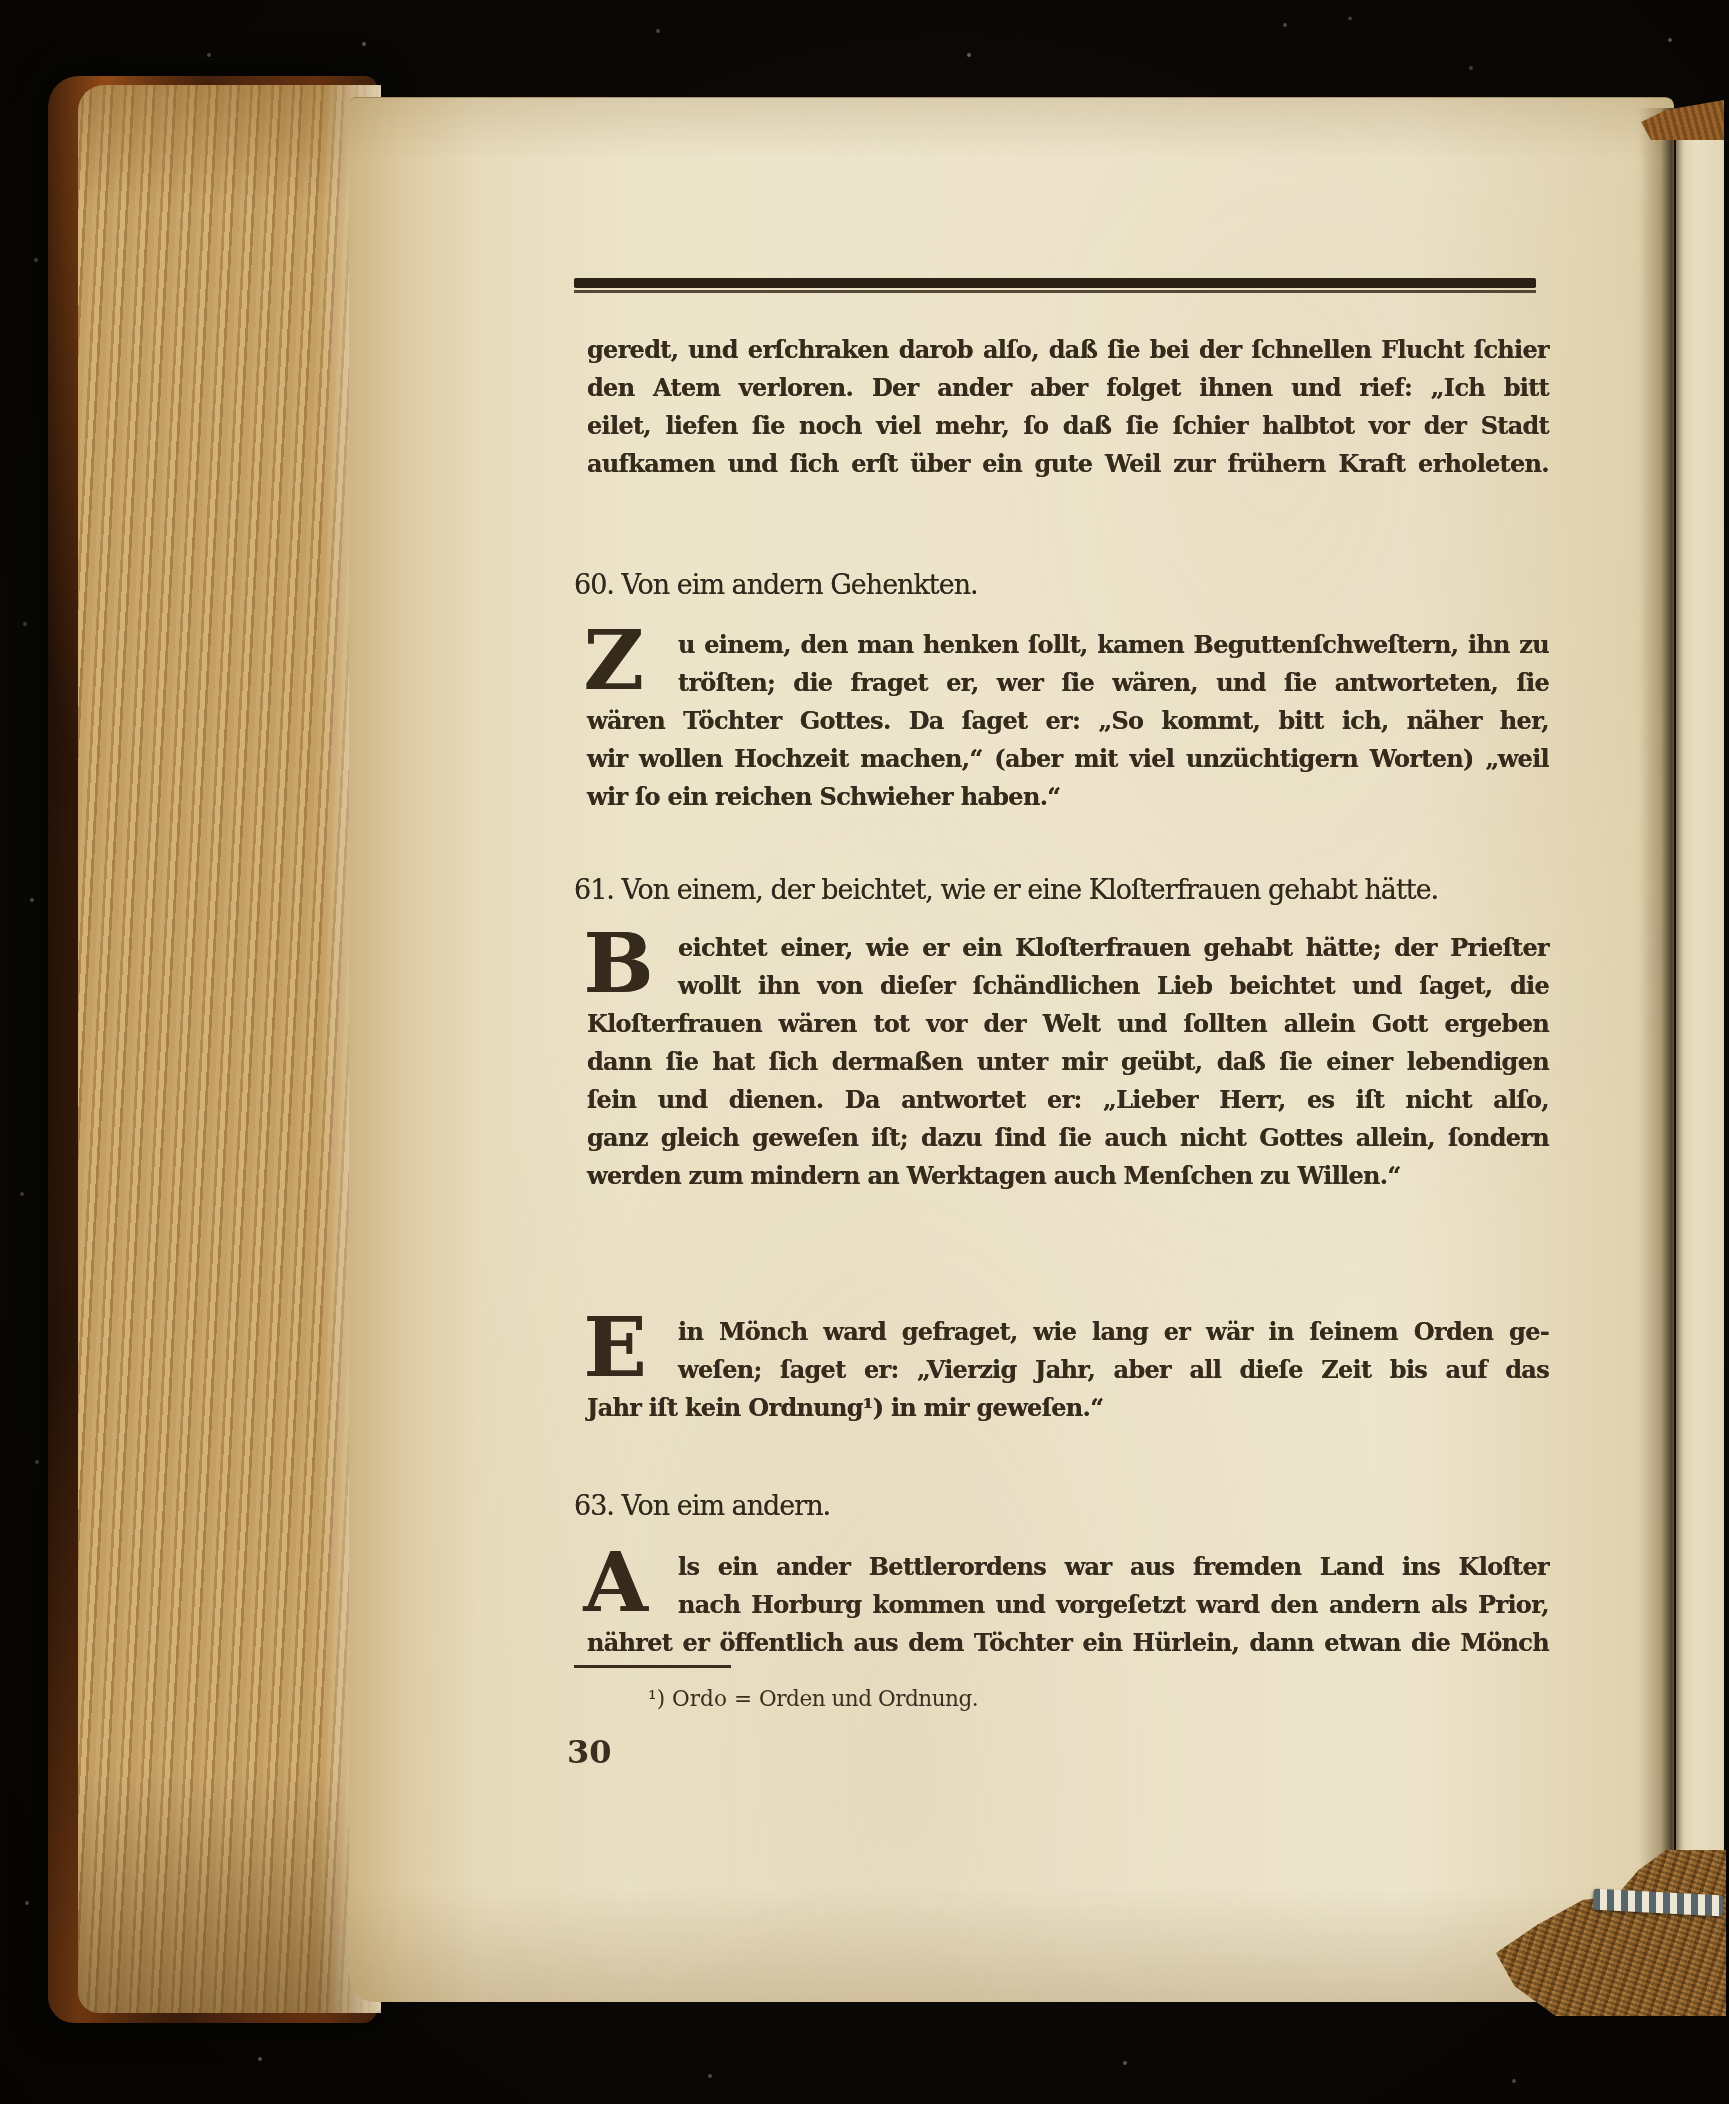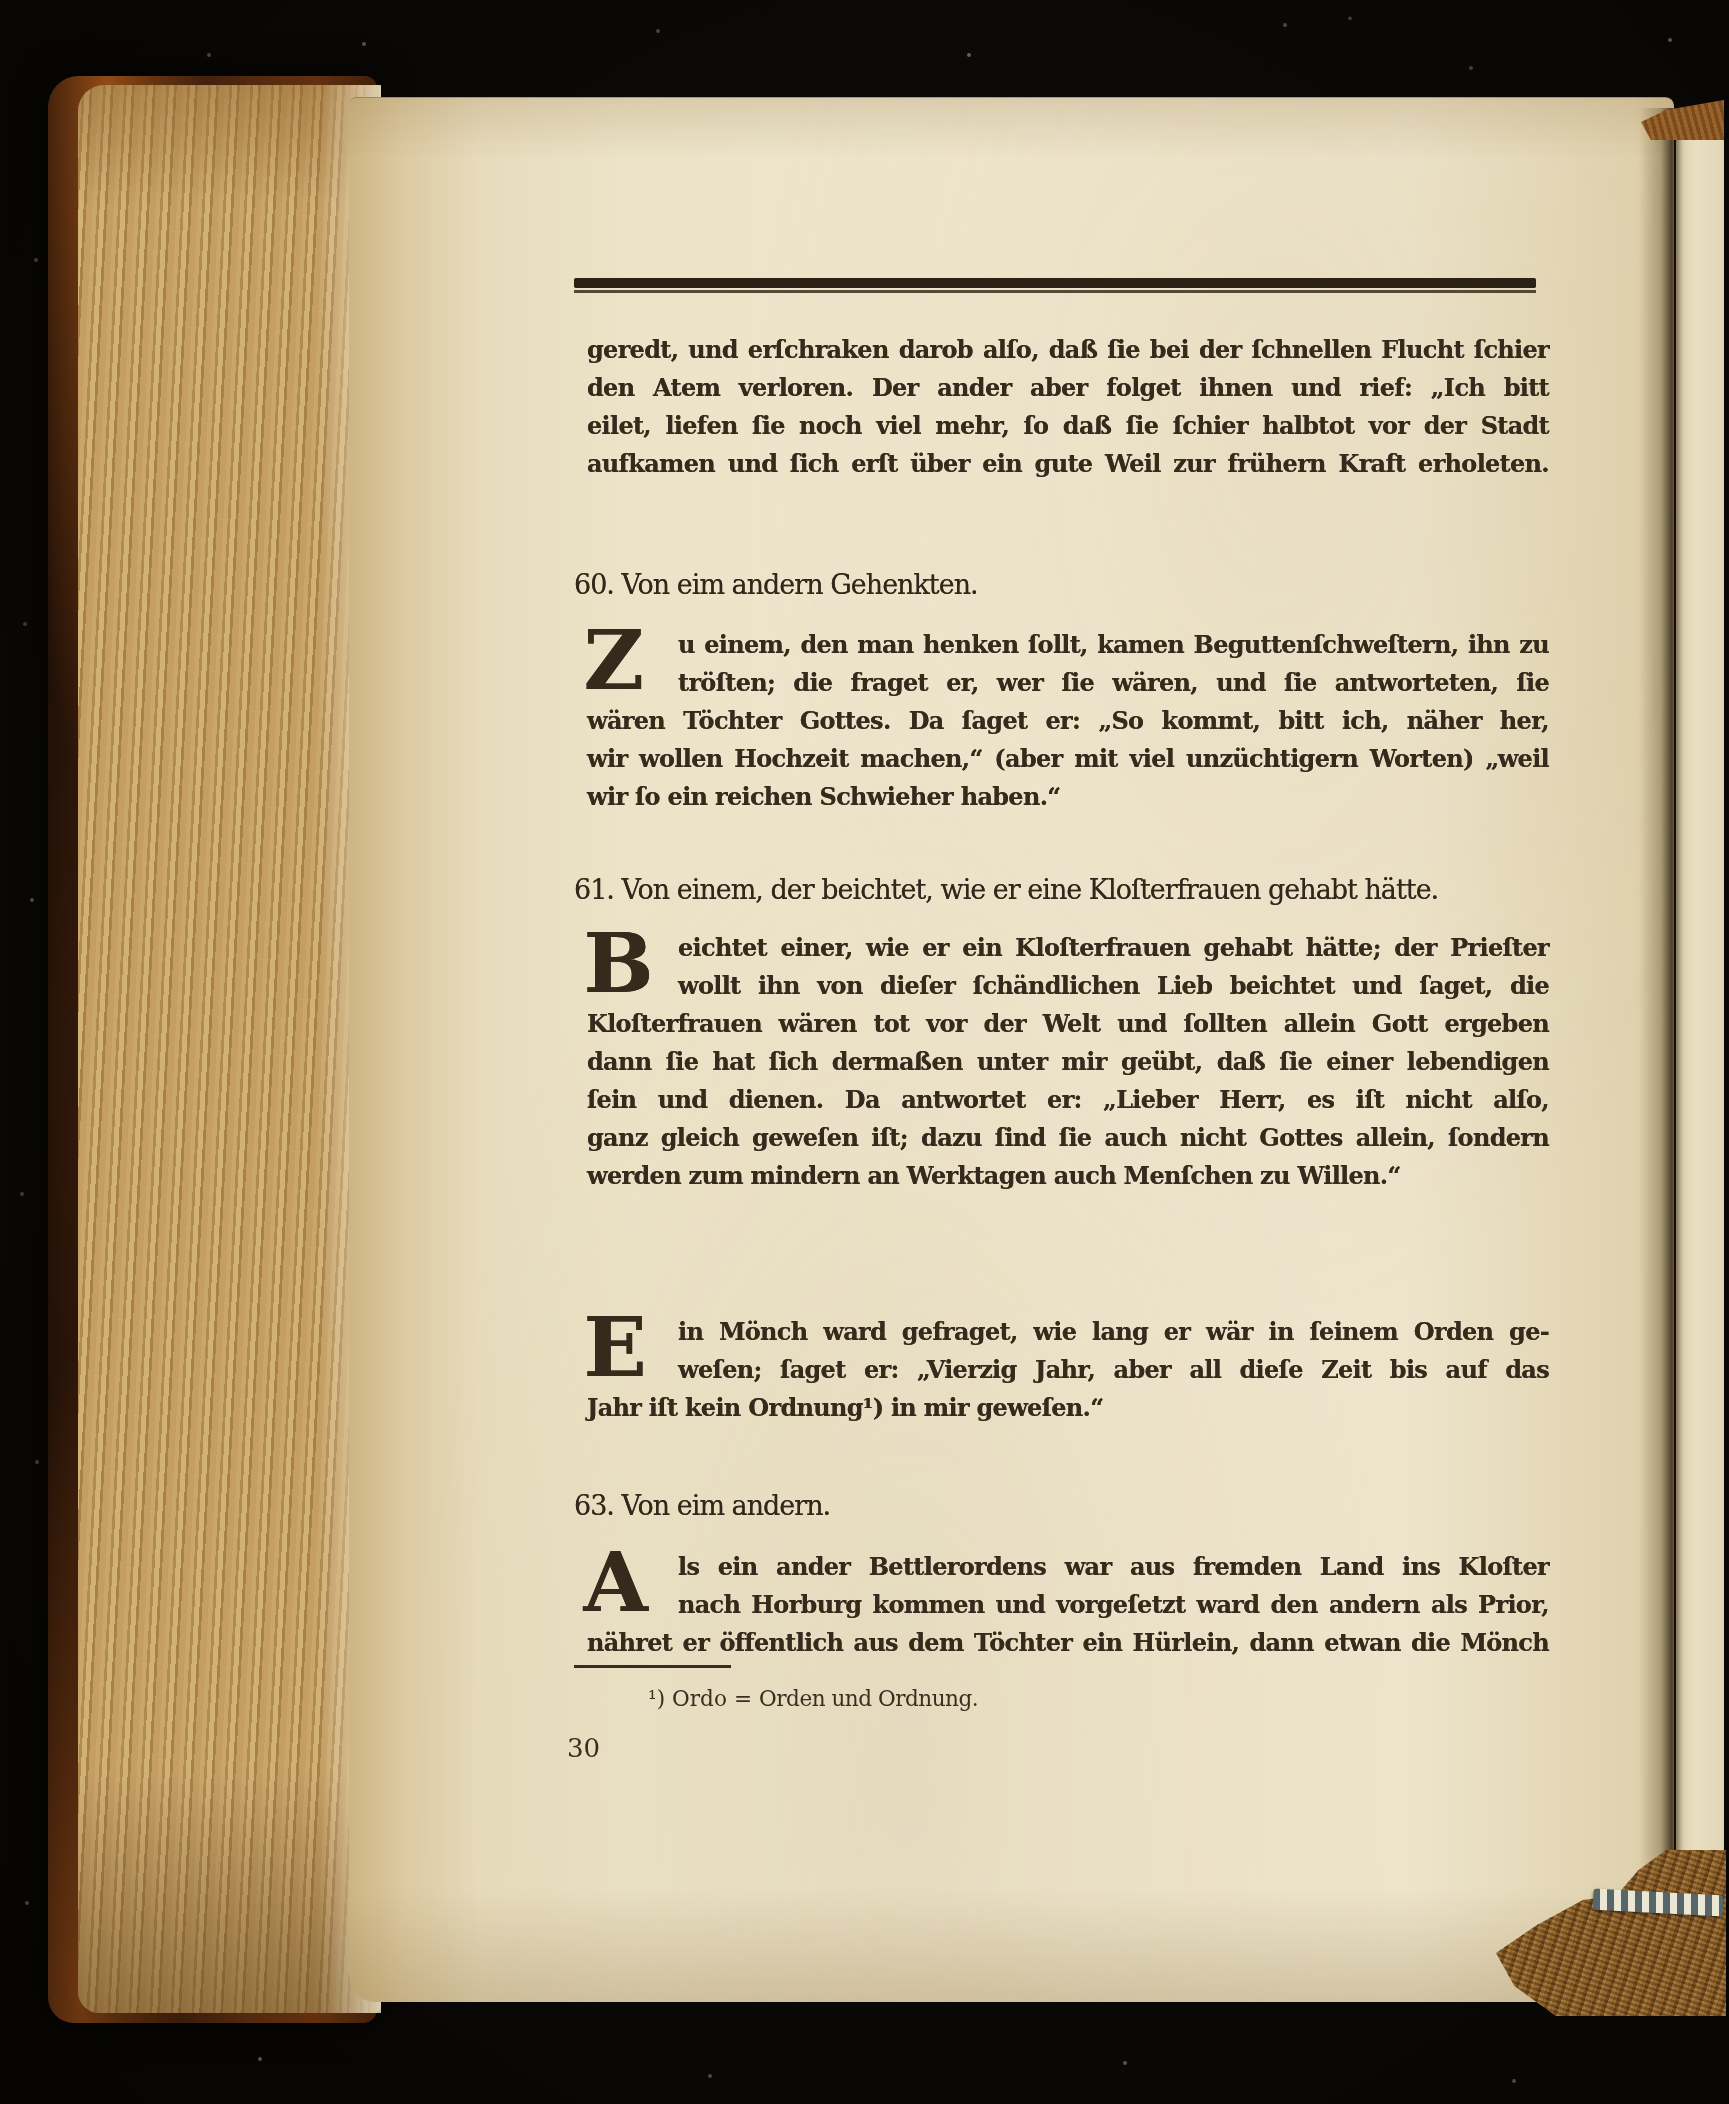--- a/index.html
+++ b/index.html
@@ -70,21 +70,21 @@
   .dropcap{position:absolute;left:-3.5px;top:-8.6px;font-size:83px;line-height:86px;font-weight:700;
         text-shadow:0 0 0.4px rgba(54,42,29,.9);}
   .heading{position:absolute;left:0;width:100%;height:38px;text-align:left;
         font-size:27px;line-height:36px;font-weight:400;letter-spacing:-1px;color:#32271b;
         text-shadow:0 0 0.3px rgba(50,39,27,.8);}
   .fn-rule{position:absolute;left:0;top:1665px;width:157px;height:2.6px;background:#3a2d1f;}
   .footnote{position:absolute;left:74px;top:1684px;font-size:21.6px;line-height:29px;color:#3a2e20;}
   .fn-latin{font-weight:400;margin-right:7px;}
   .fn-frak{font-weight:400;letter-spacing:-0.5px;}
   .fn-marker{font-weight:400;margin-right:7px;}
-  .page-number{position:absolute;left:-7px;top:1733px;font-size:26px;font-weight:400;color:#3a2e20;}
+  .page-number{position:absolute;left:-7px;top:1733px;font-size:32px;font-weight:700;color:#3a2e20;}
 </style>
 </head>
 <body>
 
 <div class="photo">
   <div class="specks"></div>
   <div class="cover"></div>
   <div class="fore-edge"></div>
   <div class="sheet"></div>
   <div class="gutter"></div>

